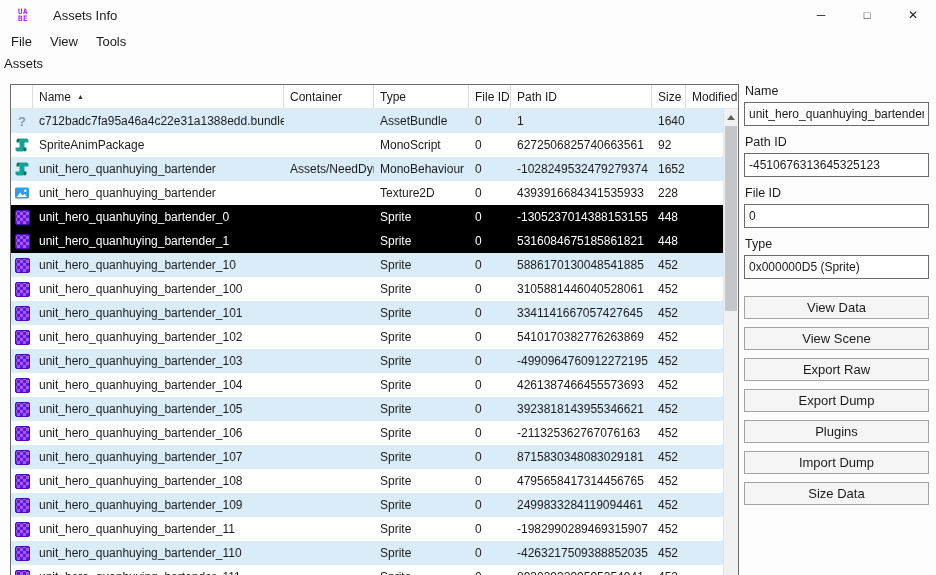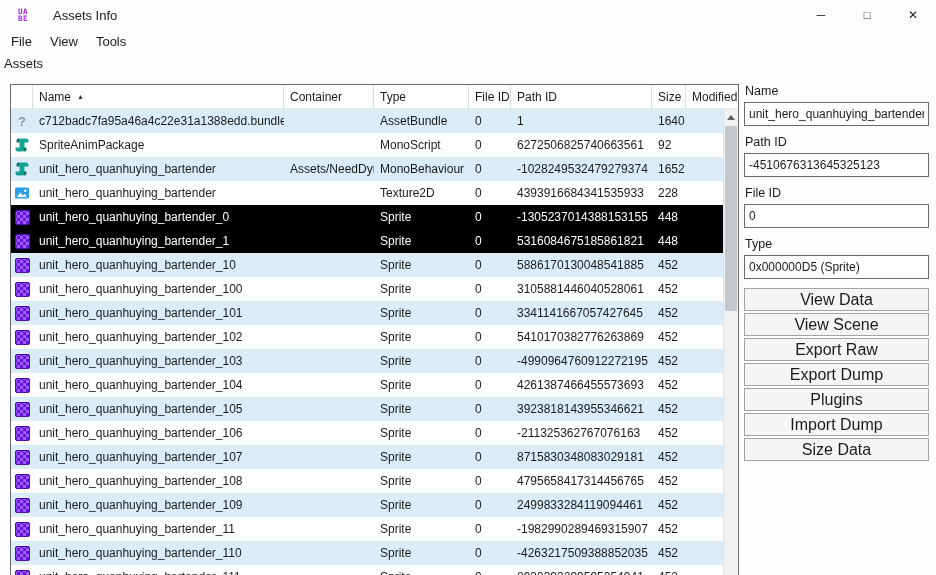--- a/index.html
+++ b/index.html
@@ -64,23 +64,23 @@
   .scroll-up{height:17px;display:flex;align-items:center;justify-content:center}
   .tri-up{width:0;height:0;border-left:4px solid transparent;border-right:4px solid transparent;
     border-bottom:5px solid #606060}
   .thumb{position:absolute;left:1px;right:1px;top:17px;height:185px;background:#c3c7cc}
   
   .panel{position:absolute;left:744px;top:84px;width:185px}
   .flabel{font-size:12.5px;margin:0 0 3px 1px;height:15px}
   .finput{width:100%;box-sizing:border-box;height:24px;border:1px solid #6b6b6b;
     background:#fff;font-family:"Liberation Sans",sans-serif;font-size:12px;
     padding:0 4px;margin:0 0 9px 0;color:#1b1b1b;border-radius:0}
-  .pbtn{display:block;width:100%;box-sizing:border-box;height:23px;margin:0 0 2px 0;
+  .pbtn{display:block;width:100%;box-sizing:border-box;height:23px;margin:8px 0 2px 0;
     background:#f5f5f5;border:1px solid #a3a3a3;font-family:"Liberation Sans",sans-serif;
-    font-size:16px;color:#1b1b1b;border-radius:0;cursor:default}
+    font-size:13px;color:#1b1b1b;border-radius:0;cursor:default}
 </style>
 </head>
 <body>
 
 <div class="titlebar">
   <div class="app-logo">
     <span>UA</span>
     <span>BE</span>
   </div>
   <span class="win-title">Assets Info</span>

